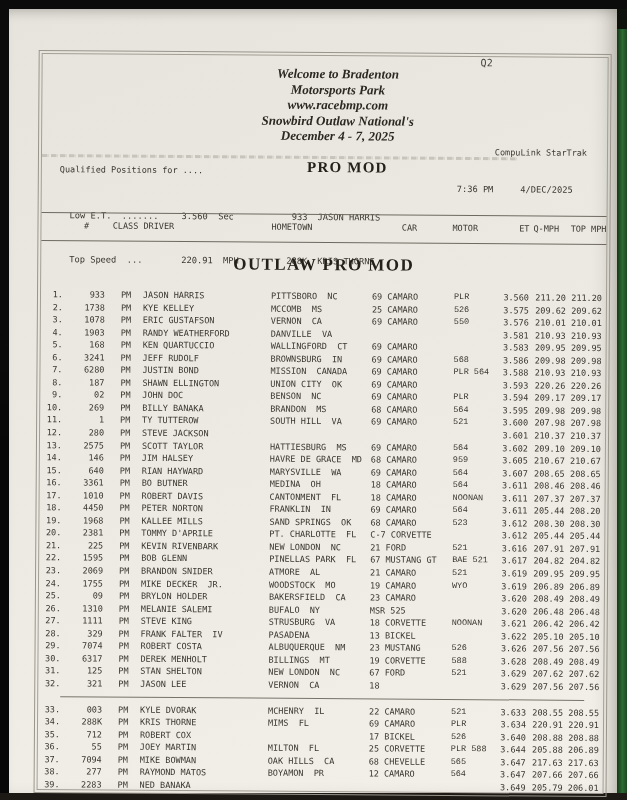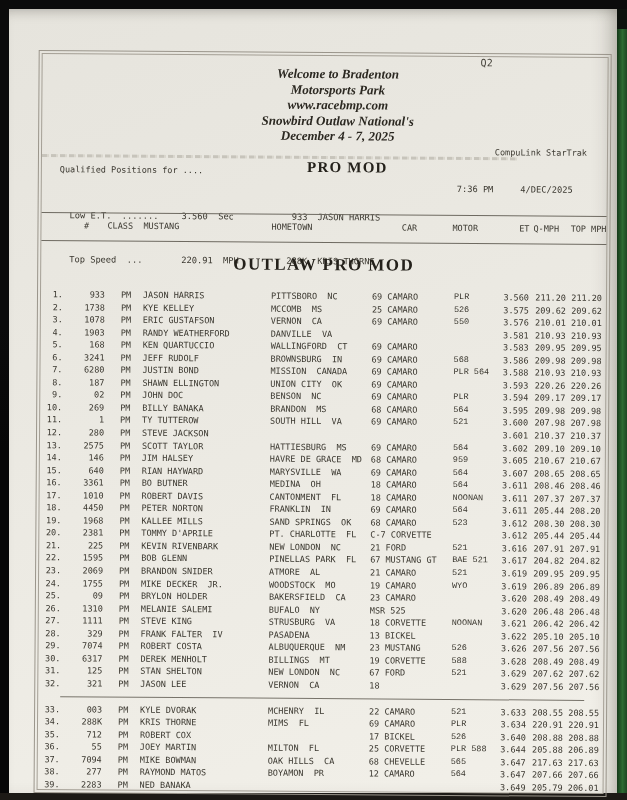--- a/index.html
+++ b/index.html
@@ -50,21 +50,21 @@
   .stamp{position:absolute;left:415px;top:127px;font-size:8.7px;white-space:pre;}
   .stamp .t{margin-right:27px;}
   .rule{position:absolute;left:0;width:100%;height:1px;background:var(--rule);}
   .rule1{top:158px;}
   .rule2{top:186px;}
   
   .grid{display:grid;grid-template-columns:24px 42px 36px 126px 100px 80px 50px 34px 36px 39px;
     font-size:8.5px;white-space:pre;color:var(--ink);}
   .colheads{position:absolute;left:0;top:165px;width:567px;height:13px;line-height:13px;color:#3b3830;}
   .colheads .h-num{text-align:center;}
-  .colheads .h-cls{text-align:left;}
+  .colheads .h-cls{text-align:center;}
   .colheads .h-home{padding-left:2px;}
   .colheads .h-car{text-align:center;}
   .colheads .h-mot{padding-left:3px;}
   .colheads .h-et{text-align:right;padding-right:4px;}
   .colheads .h-q{text-align:left;padding-right:1px;}
   .colheads .h-top{text-align:right;padding-right:2px;}
   .section-title{position:absolute;left:0;top:199px;width:100%;text-align:center;
     font-family:"Liberation Serif", serif;font-weight:bold;font-size:17px;letter-spacing:1.4px;color:var(--ink-dark);}
   .rows{position:absolute;left:0;top:234px;width:567px;}
   .trow{height:12.55px;line-height:12.6px;}
@@ -116,21 +116,21 @@
           </div>
 
           <div class="stamp"><span class="t">7:36 PM</span><span>4/DEC/2025</span></div>
 
           <div class="rule rule1"></div>
 
           <div class="grid colheads">
             <span></span>
             <span class="h-num">#</span>
             <span class="h-cls">CLASS</span>
-            <span>MUSTANG</span>
+            <span>DRIVER</span>
             <span class="h-home">HOMETOWN</span>
             <span class="h-car">CAR</span>
             <span class="h-mot">MOTOR</span>
             <span class="h-et">ET</span>
             <span class="h-q">Q-MPH</span>
             <span class="h-top">TOP MPH</span>
           </div>
 
           <div class="rule rule2"></div>
 

